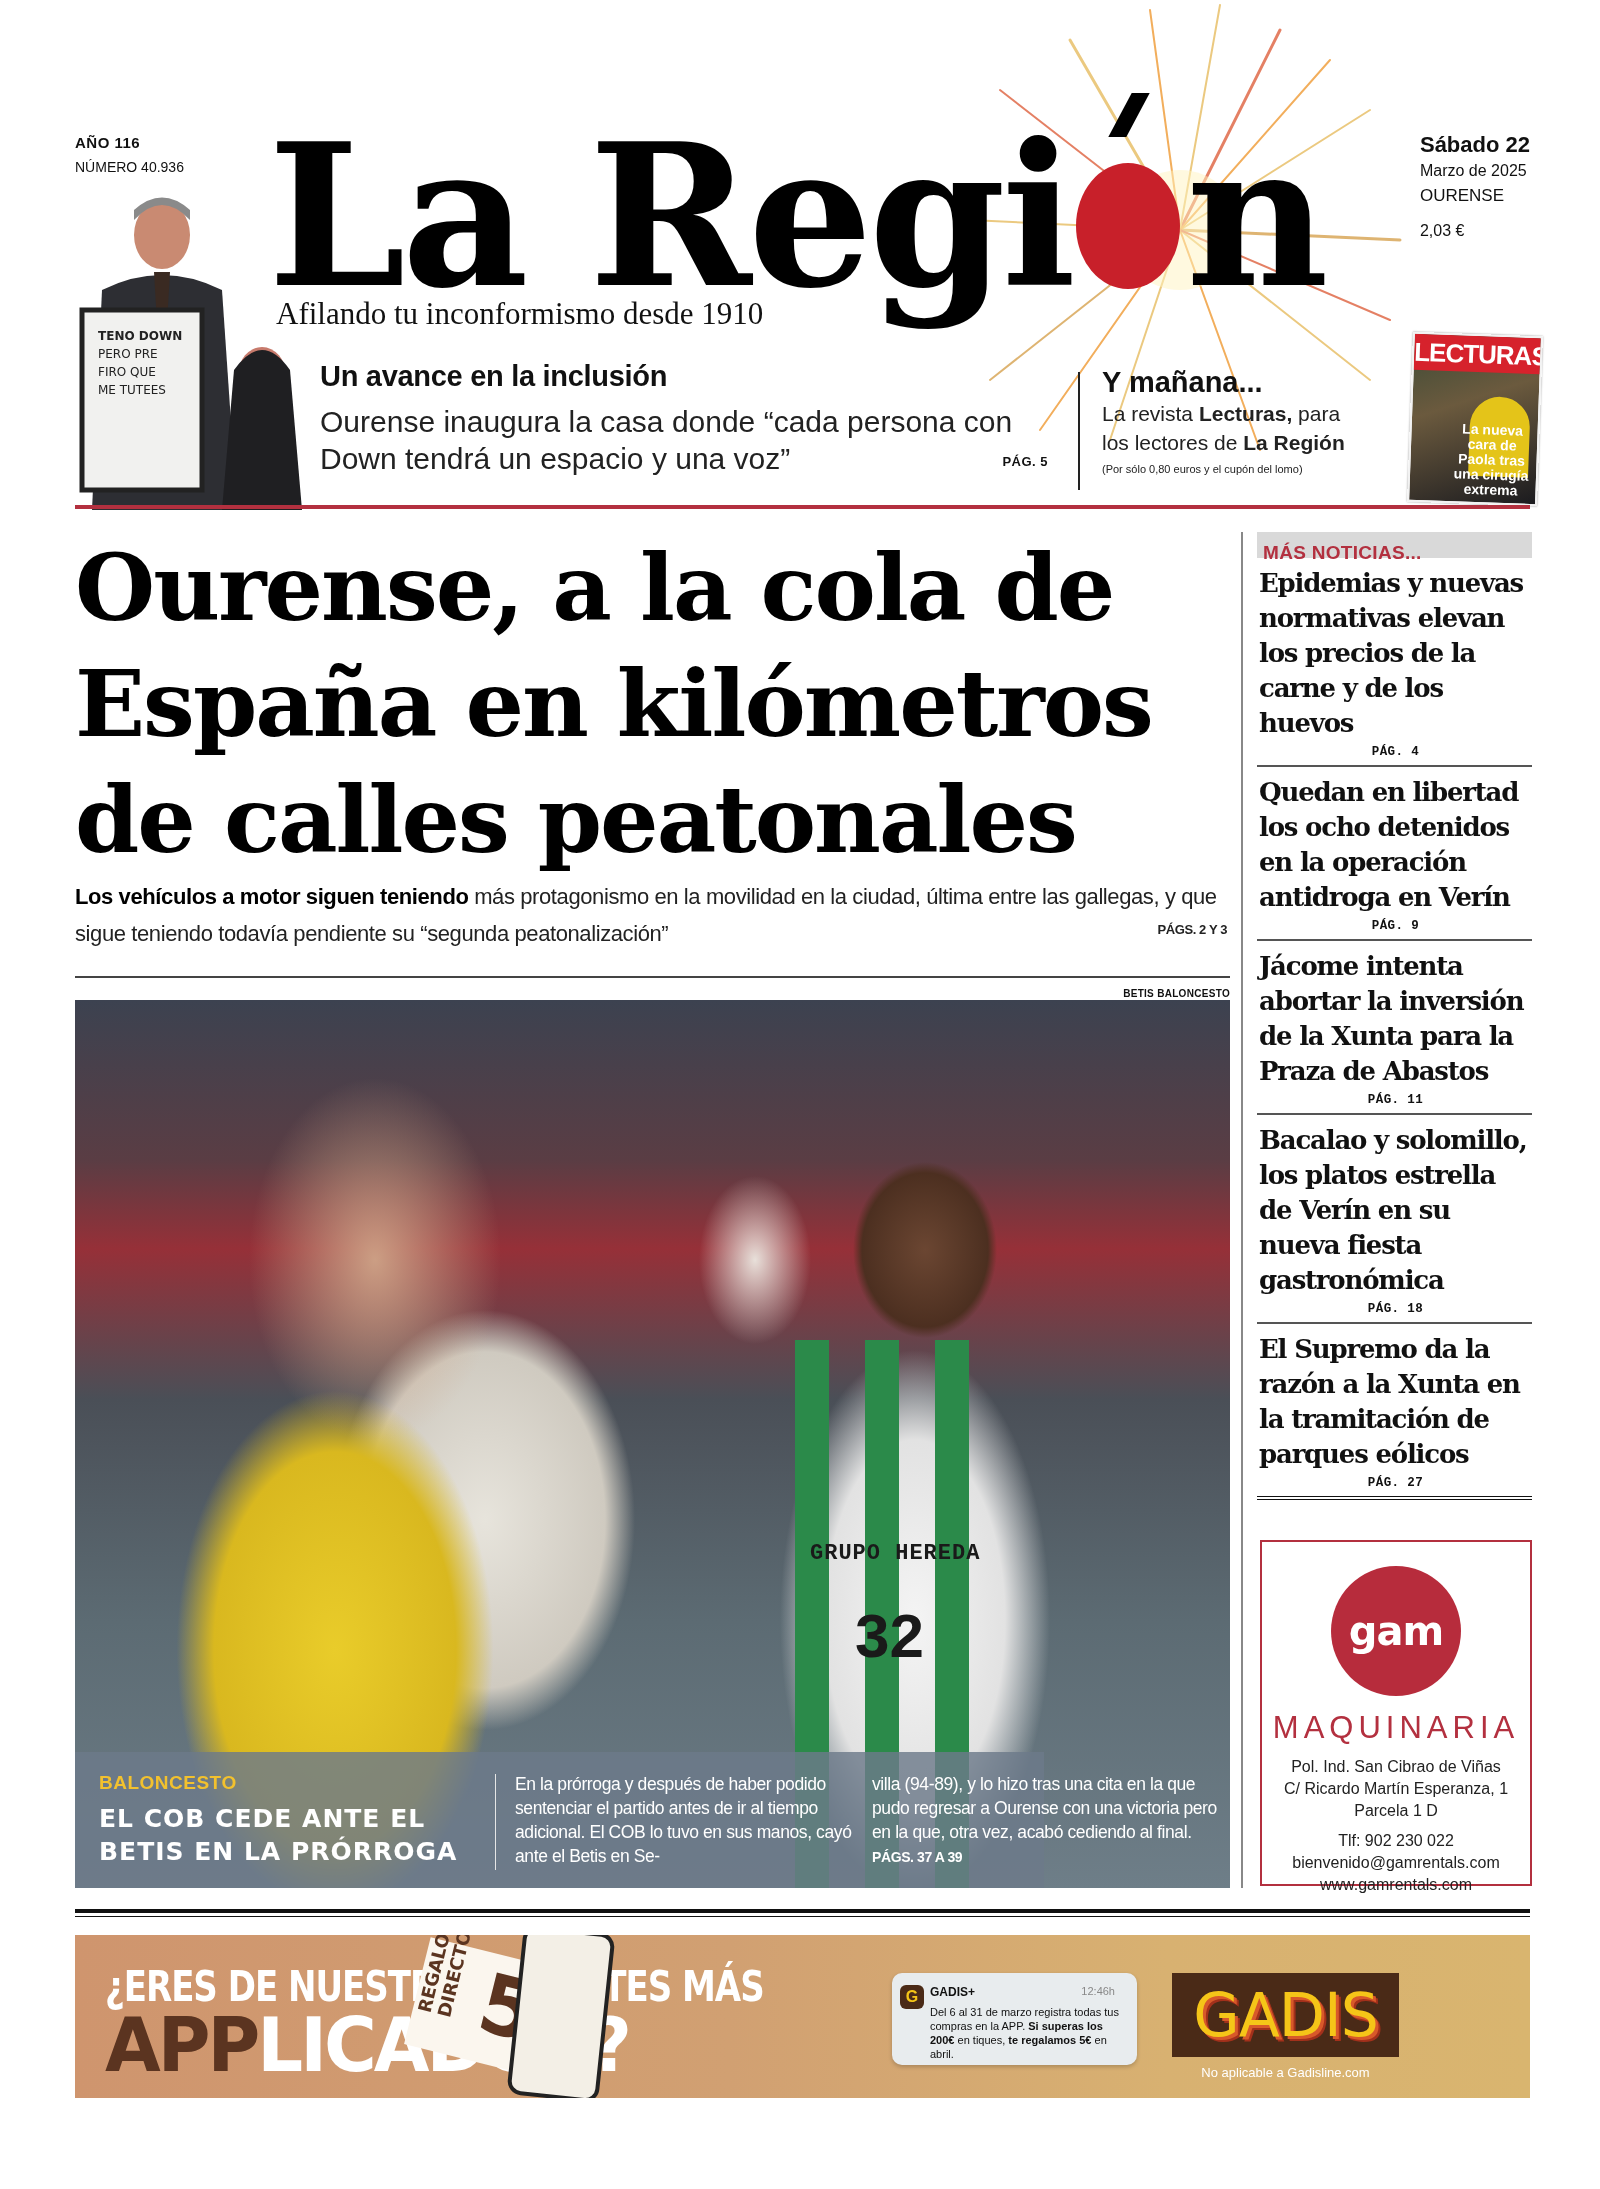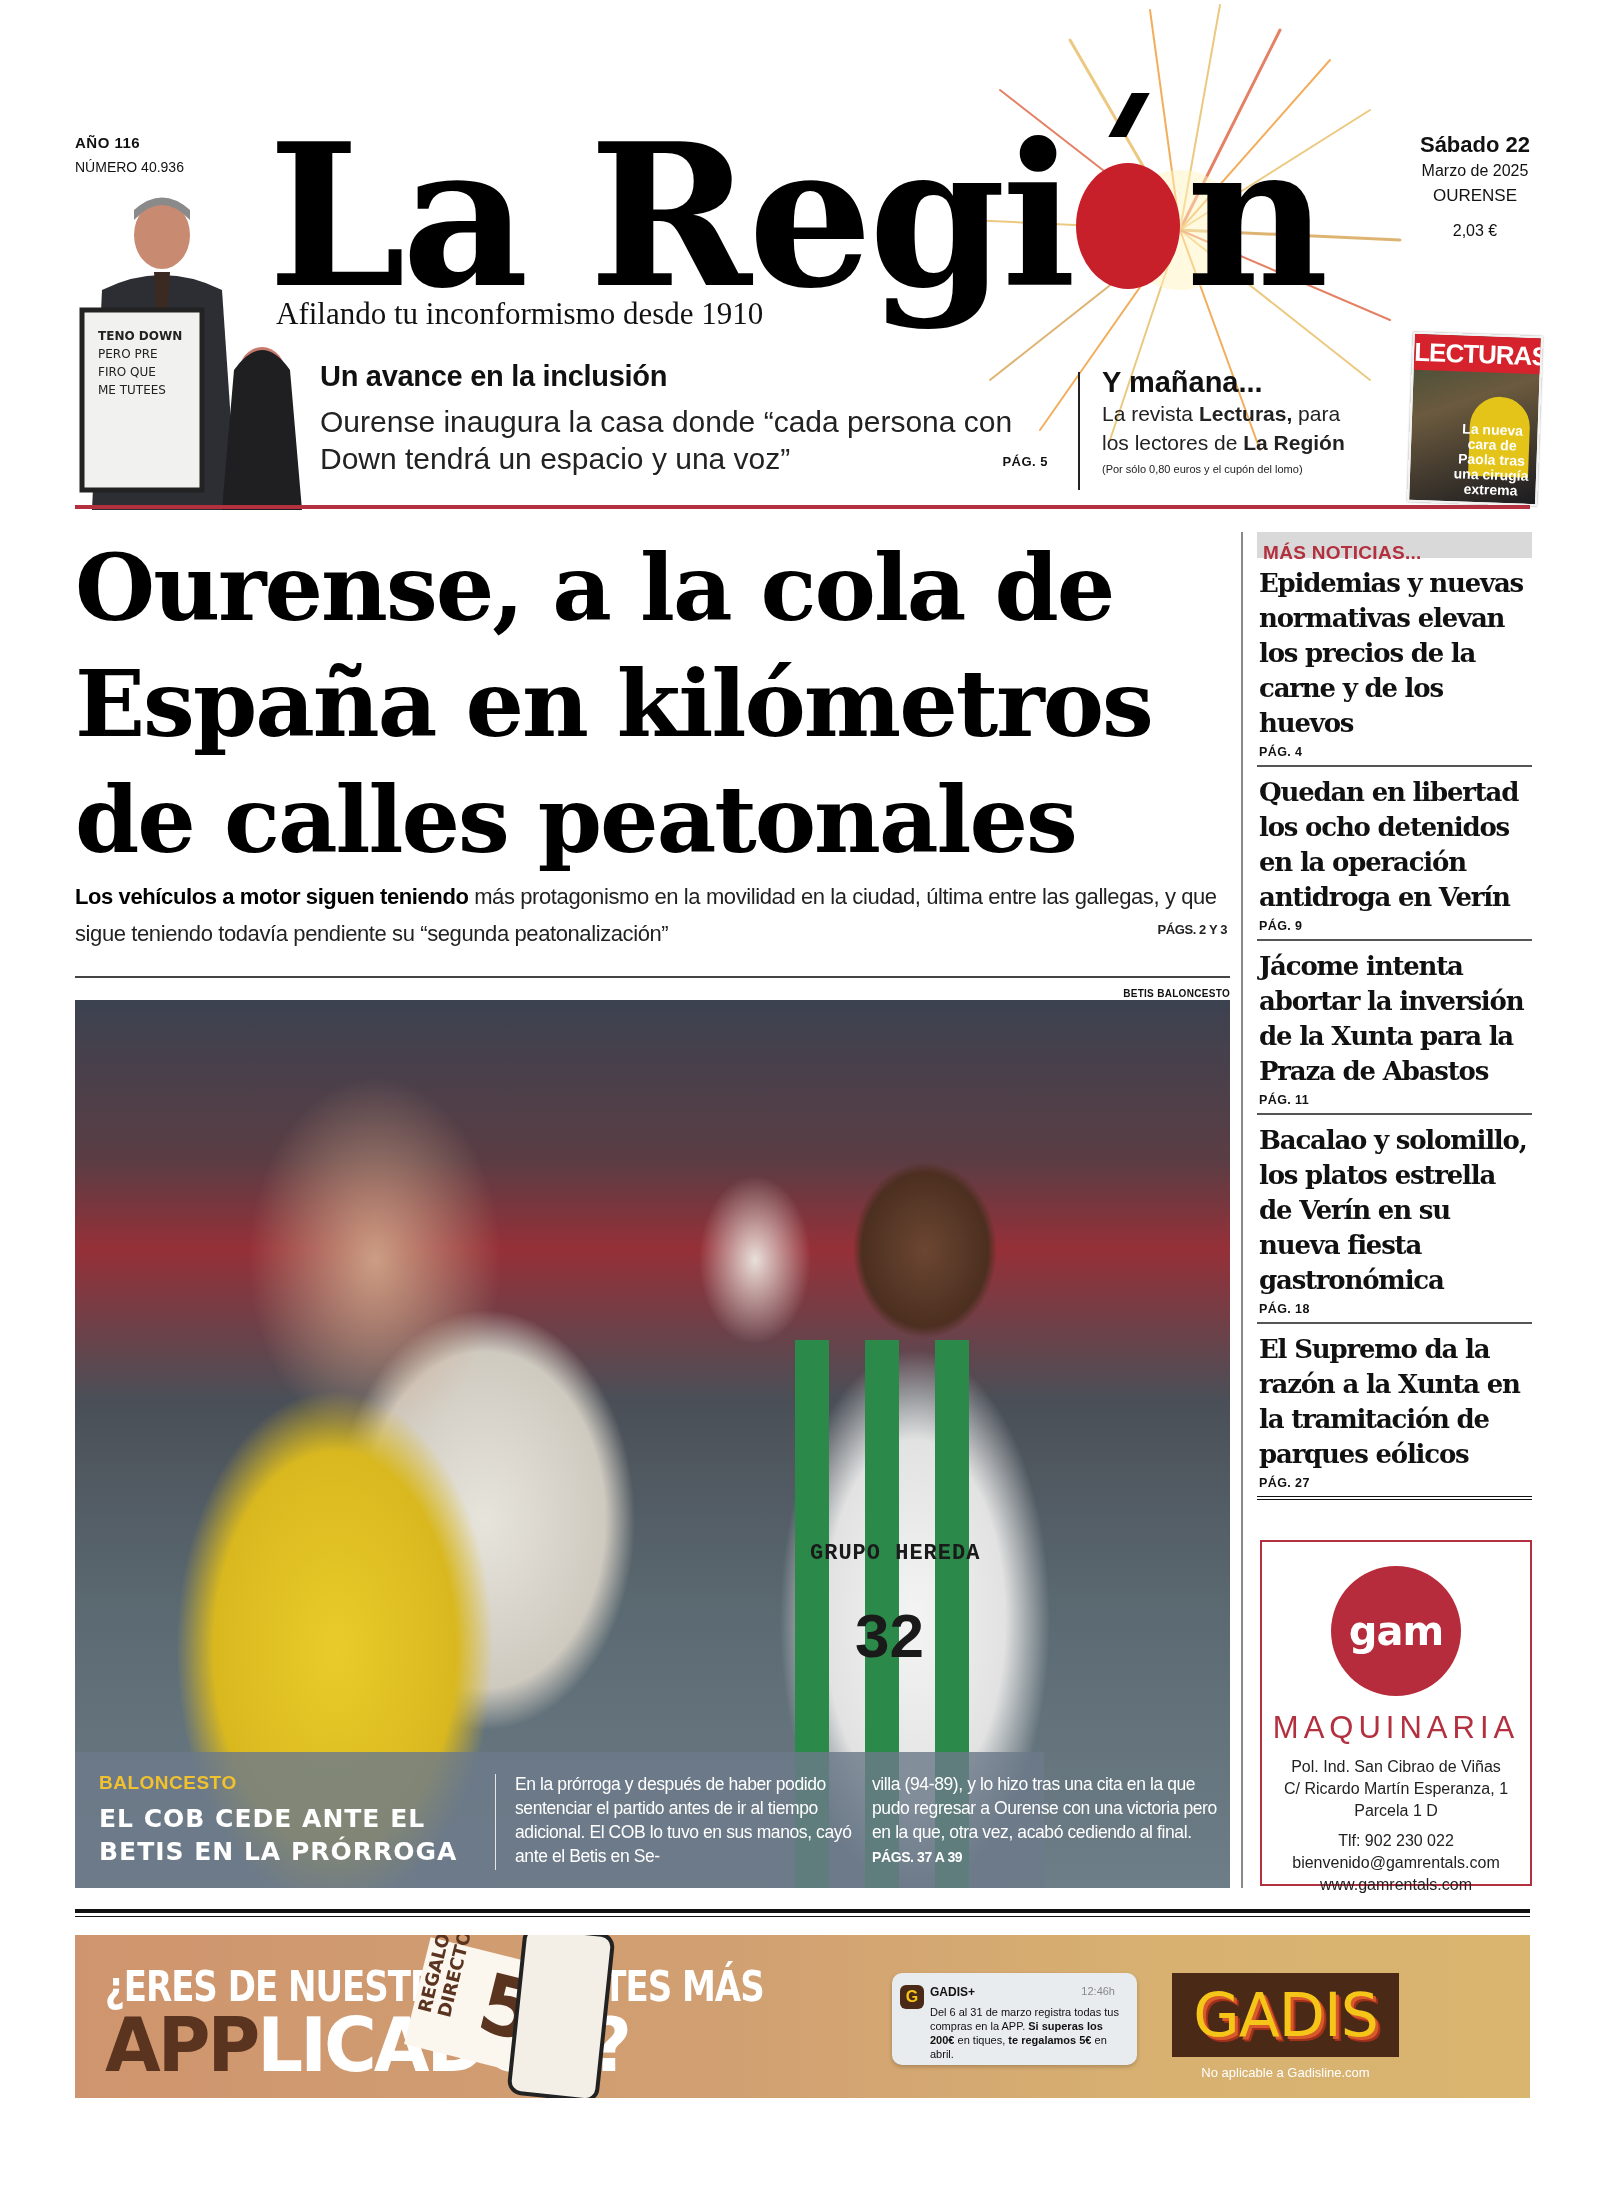--- a/index.html
+++ b/index.html
@@ -5,21 +5,21 @@
   * { box-sizing: border-box; margin: 0; padding: 0; }
   html, body { width: 1600px; height: 2189px; background: #ffffff; overflow: hidden; }
   body { position: relative; font-family: "Liberation Sans", sans-serif; color: #111; }
   .abs { position: absolute; }
 
   
   .meta-left { left: 75px; top: 134px; font-family: "Liberation Sans", sans-serif; }
   .meta-left .year { font-weight: 700; font-size: 15px; letter-spacing: .5px; }
   .meta-left .issue { font-size: 14px; margin-top: 8px; }
 
-  .meta-right { right: 70px; top: 132px; text-align: center; }
+  .meta-right { right: 70px; top: 132px; text-align: left; }
   .meta-right .day { font-weight: 700; font-size: 22px; }
   .meta-right .month { font-size: 16px; margin-top: 4px; }
   .meta-right .city { font-size: 17px; margin-top: 6px; }
   .meta-right .price { font-size: 16px; margin-top: 16px; }
 
   .logo { left: 268px; top: 118px; font-family: "DejaVu Serif", serif; font-weight: 700;
           font-size: 196px; line-height: 1; letter-spacing: -4px; color: #000; white-space: nowrap; }
   .logo .o-red { display: inline-block; width: 104px; height: 126px; background: #c8202a;
                  border-radius: 50%; vertical-align: -4px; margin: 0 6px 0 4px; position: relative; }
   .logo .accent { position: absolute; left: 44px; top: -70px; width: 18px; height: 44px; background: #000;
@@ -84,21 +84,21 @@
   .cap-col { position: absolute; top: 20px; width: 345px; color: #fff; font-size: 17.5px; line-height: 24px; letter-spacing: -.4px; }
   .cap-col.c1 { left: 440px; } .cap-col.c2 { left: 797px; }
   .cap-col .pg { font-size: 14px; font-weight: 700; }
 
   
   .vsep2 { left: 1241px; top: 532px; width: 2px; height: 1356px; background: #888; }
   .side { left: 1257px; top: 532px; width: 275px; }
   .side .s-head { background: #d9d9d9; color: #b3303f; font-weight: 900; font-size: 19px; padding: 10px 6px; letter-spacing: .3px; height: 26px; line-height: 22px; }
   .side .item { border-bottom: 2px solid #555; padding: 8px 0 6px 2px; }
   .side .item .h { font-family: "DejaVu Serif", serif; font-weight: 700; font-size: 26px; line-height: 35px; letter-spacing: -1.2px; color: #111; }
-  .side .item .p { text-align: left; font-size: 12.5px; font-weight: 700; letter-spacing: .4px; margin-top: 4px; }
+  .side .item .p { text-align: center; font-size: 12.5px; font-weight: 700; letter-spacing: .4px; margin-top: 4px; font-family: Liberation Mono, monospace; }
   .side .item.last { border-bottom: 4px double #111; }
 
   .ad-gam { left: 1260px; top: 1540px; width: 272px; height: 346px; border: 2px solid #b3303f; background: #fff; text-align: center; }
   .ad-gam .circle { width: 130px; height: 130px; border-radius: 50%; background: #b72c3c; margin: 24px auto 0; color: #fff;
                     font-weight: 700; font-size: 40px; line-height: 130px; font-family: "DejaVu Sans", sans-serif; letter-spacing: -1px; }
   .ad-gam .maq { color: #b3303f; font-size: 31px; letter-spacing: 5px; margin-top: 14px; font-weight: 400; }
   .ad-gam .addr { font-size: 16px; line-height: 22px; margin-top: 10px; color: #222; }
   .ad-gam .contact { font-size: 16px; line-height: 22px; margin-top: 8px; color: #222; }
 
   

